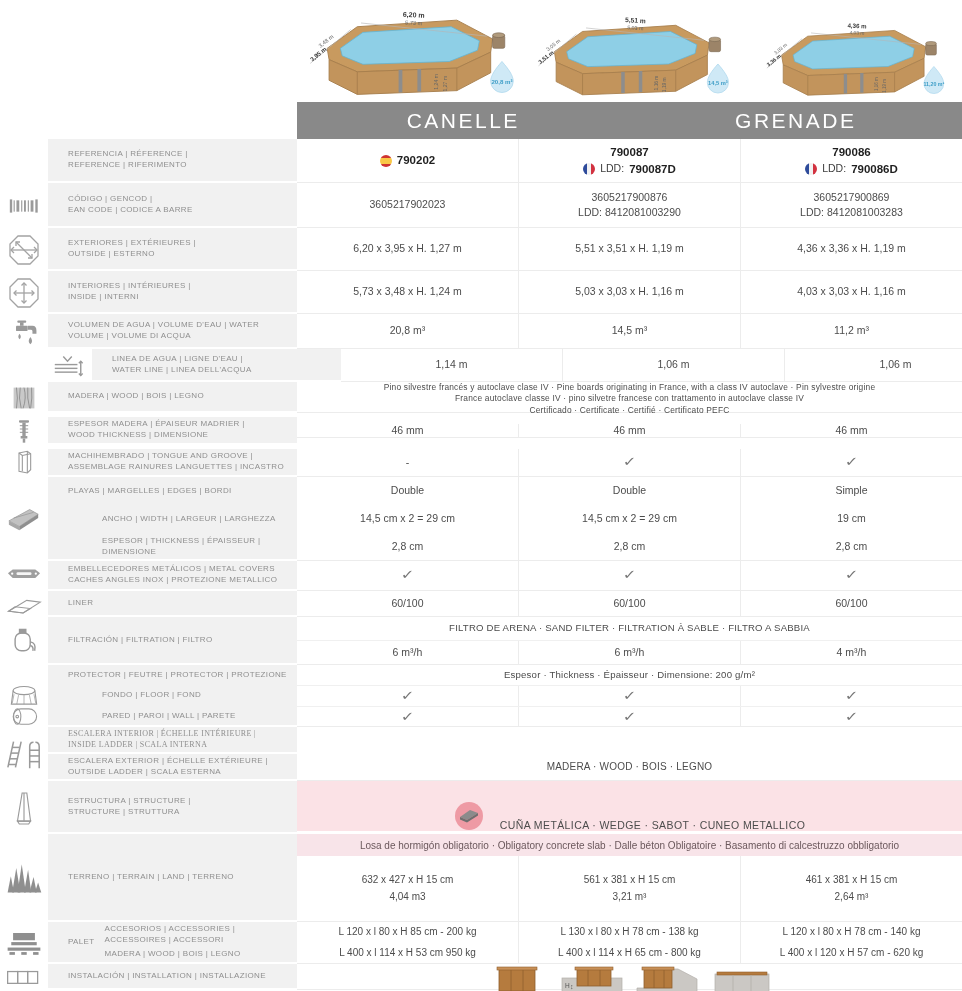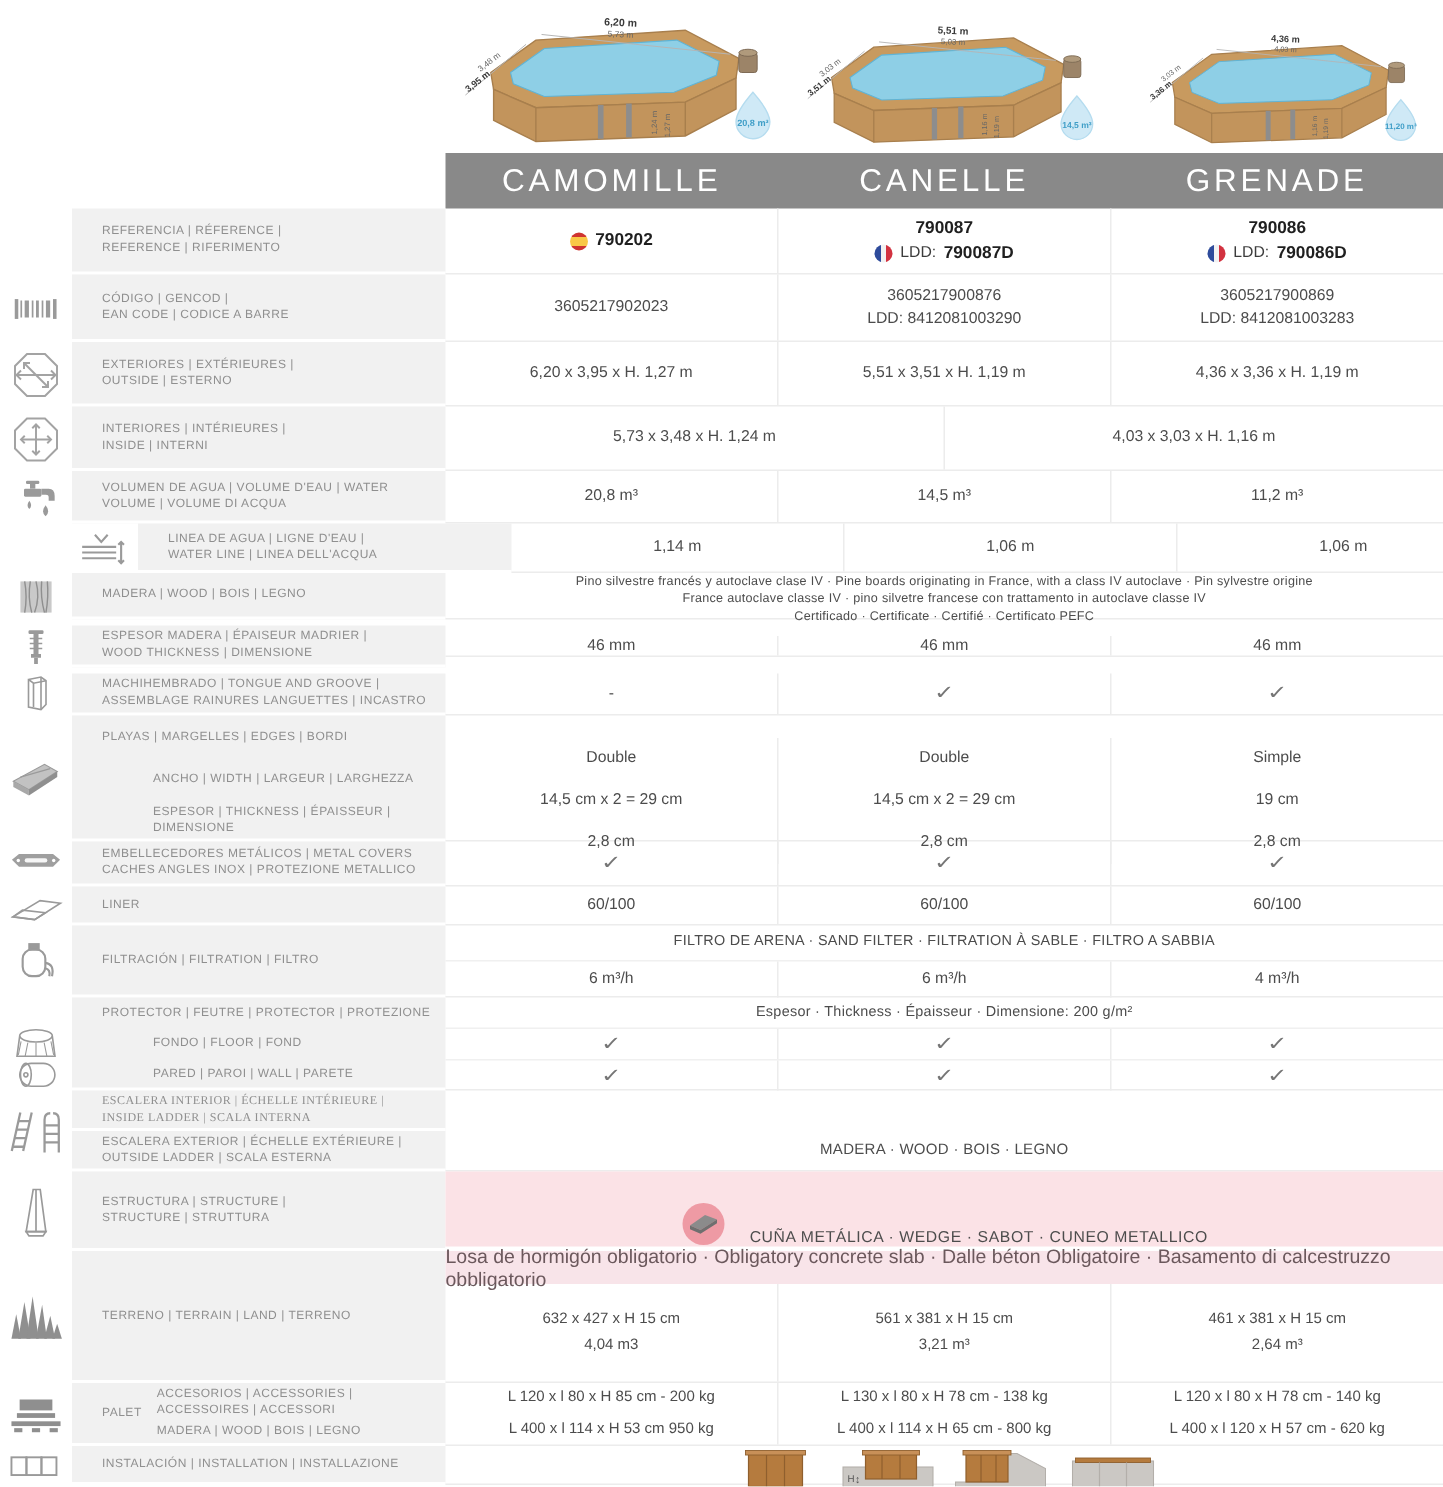--- a/index.html
+++ b/index.html
@@ -29,21 +29,21 @@
   .ref-line{display:flex;align-items:center;gap:5px;font-size:10.5px;color:#3c3c3c}
   .ref-line b{font-size:11.5px;color:#1f1f1f}
   .flag{width:12px;height:12px;border-radius:50%;flex:none;display:inline-block}
   .flag-es{background:linear-gradient(180deg,#cf3430 27%,#f9c846 27%,#f9c846 73%,#cf3430 73%)}
   .flag-fr{background:linear-gradient(90deg,#2e4b9b 34%,#f2f2f2 34%,#f2f2f2 66%,#d23240 66%)}
   .row-madera .span-val{font-size:8.4px}
   .row-filtracion .span-val,.row-protector .span-val{font-size:9.6px}
   .row-estructura .values{border-bottom:3px solid #fff}
   .structure-vals{flex:1;display:flex;align-items:center;justify-content:center;gap:16px;font-size:10.5px;color:#4c4c4c;letter-spacing:.4px}
   .wedge-badge{display:inline-flex}
-  .terrain-bar{height:22px;flex:none;display:flex;align-items:center;justify-content:center;font-size:13px;color:#6b585c}
+  .terrain-bar{height:22px;flex:none;display:flex;align-items:center;justify-content:center;font-size:10px;color:#6b585c}
   .row-terreno .cell,.row-palet .cell{gap:4px;font-size:10px}
   .row-palet .cell{gap:8px}
   .install-vals{flex:1;display:flex;align-items:center;justify-content:center;gap:13px}
   .diagram{display:inline-flex}
   .row-escalera_exterior .icon-cell svg{transform:translateY(-13px)}
 </style>
 </head>
 <body>
 
 <div class="page">
@@ -112,21 +112,20 @@
           <text x="148" y="88" font-size="5.5" fill="#666" transform="rotate(-90 148 88)">1,16 m</text>
           <text x="157" y="90" font-size="5.5" fill="#666" transform="rotate(-90 157 90)">1,19 m</text>
           <rect x="206" y="30" width="13" height="14" rx="2" fill="#9c8468" stroke="#7d6a54" stroke-width="0.7"></rect>
           <ellipse cx="212.5" cy="30" rx="6.5" ry="2.5" fill="#b09a7c" stroke="#7d6a54" stroke-width="0.7"></ellipse>
           <path d="M216 58 C223 66 228 73 228 79 a12 12 0 1 1 -24 0 C204 73 209 66 216 58 Z" fill="#cfe9f6" stroke="#b5dcef"></path>
           <text x="216" y="82" font-size="6.5" font-weight="bold" fill="#3f9ec7" text-anchor="middle">11,20 m³</text>
         </svg>
       </div>
   </div>
   <div class="header">
-    <div class="pname">CAMOMILLE</div>
     <div class="pname">CANELLE</div>
     <div class="pname">GRENADE</div>
   </div>
   <div id="rows">
       <div class="row row-referencia" style="height: 44px;">
         <div class="icon-cell"></div>
         <div class="label-cell"><span>REFERENCIA | RÉFERENCE |
 REFERENCE | RIFERIMENTO</span></div>
         <div class="values">
           <div class="vals">
@@ -233,20 +232,23 @@
           </svg>
         </div>
         <div class="label-cell"><span>INTERIORES | INTÉRIEURES |
 INSIDE | INTERNI</span></div>
         <div class="values">
           <div class="vals">
             <div class="cell">
               <span class="vline">5,73 x 3,48 x H. 1,24 m</span>
             </div>
             <div class="cell">
+              <span class="vline">5,03 x 3,03 x H. 1,16 m</span>
+            </div>
+            <div class="cell">
               <span class="vline">4,03 x 3,03 x H. 1,16 m</span>
             </div>
           </div>
         </div>
       </div>
       <div class="row row-volumen" style="height: 35px;">
         <div class="icon-cell">
           <svg width="32" height="34" viewBox="0 0 36 36">
             <g fill="#9a9a9a">
               <rect x="9" y="11" width="13" height="6" rx="1"></rect>
@@ -382,21 +384,21 @@
           <svg width="38" height="34" viewBox="0 0 40 36">
             <polygon points="4,20 26,8 35,13 15,26" fill="#c2c2c2" stroke="#9a9a9a" stroke-width="0.8"></polygon>
             <polygon points="15,26 35,13 35,17 15,30" fill="#8f8f8f"></polygon>
             <polygon points="4,20 15,26 15,30 4,24" fill="#a8a8a8"></polygon>
             <line x1="9" y1="17" x2="30" y2="11" stroke="#9a9a9a" stroke-width="0.8"></line>
           </svg>
         </div>
         <div class="label-cell group"><div class="label-sub" style="height: 28px;"><span>PLAYAS | MARGELLES | EDGES | BORDI</span></div><div class="label-sub indent" style="height: 28px;"><span>ANCHO | WIDTH | LARGEUR | LARGHEZZA</span></div><div class="label-sub indent" style="height: 28px;"><span>ESPESOR | THICKNESS | ÉPAISSEUR |
 DIMENSIONE</span></div></div>
         <div class="values">
-          <div class="vals" style="flex: 0 0 auto; height: 28px; margin-top: 15px;">
+          <div class="vals" style="flex: 0 0 auto; height: 28px;">
             <div class="cell">
               <span class="vline">Double</span>
             </div>
             <div class="cell">
               <span class="vline">Double</span>
             </div>
             <div class="cell">
               <span class="vline">Simple</span>
             </div>
           </div>

